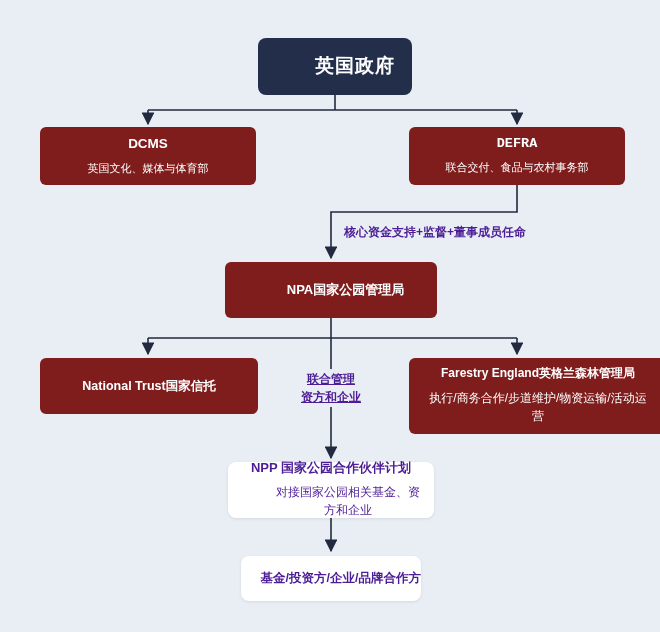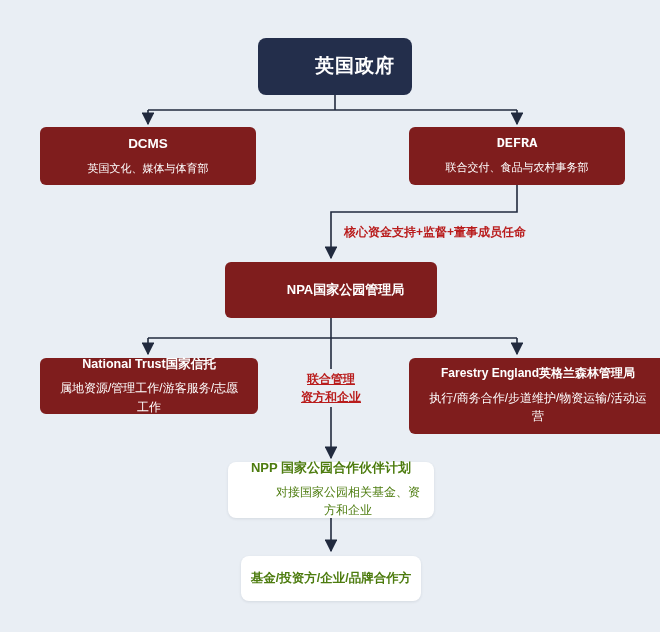--- a/index.html
+++ b/index.html
@@ -13,31 +13,31 @@
   svg.connectors path { fill:none; stroke:#212a3e; stroke-width:1.6px; }
 
   .node {
     position:absolute; box-sizing:border-box;
     display:flex; flex-direction:column; align-items:center; justify-content:center;
     text-align:center;
   }
   .node.navy { background:#232e4b; color:#ffffff; border-radius:8px; }
   .node.blue { background:#7f1d1d; color:#ffffff; border-radius:6px; }
   .node.white {
-    background:#ffffff; color:#4d7c0f; border-radius:8px;
+    background:#ffffff; color:#4c1d95; border-radius:8px;
     box-shadow:0 1px 3px rgba(33,42,62,0.10);
   }
   .node .title { font-weight:bold; font-size:13.5px; line-height:1.3; white-space:nowrap; }
   .node .title.big { font-size:19px; letter-spacing:1px;margin-left:40px; }
   .node .title.fit { font-size:12px; }
   .node .sub { font-size:11px; margin-top:7px; line-height:1.55; padding:0 10px; }
   .node.white .sub { font-size:12px; margin-top:6px;padding-left:44px; }
 
   .edge-label {
-    position:absolute; font-size:12px; font-weight:bold; color:#b91c1c;
+    position:absolute; font-size:12px; font-weight:bold; color:#4c1d95;
     line-height:1.5; white-space:nowrap;
   }
   .edge-label.center {
     transform:translateX(-50%); text-align:center;
     background:#e9eef4; padding:1px 5px;
   }
 </style>
 </head>
 <body>
 
@@ -82,30 +82,29 @@
     <div class="title">DEFRA</div>
     <div class="sub">联合交付、食品与农村事务部</div>
   </div>
 
   <div class="node blue" style="left:225px; top:262px; width:212px; height:56px;">
     <div class="title" style="font-size:13px;margin-left:29px;">NPA国家公园管理局</div>
   </div>
 
   <div class="node blue" style="left:40px; top:358px; width:218px; height:56px; padding:8px 6px;">
     <div class="title" style="font-size:12.5px;">National Trust国家信托</div>
-    <div class="sub" style="font-size:12px;">属地资源/管理工作/游客服务/志愿工作</div>
   </div>
 
   <div class="node blue" style="left:409px; top:358px; width:258px; height:76px; padding:8px 6px;">
     <div class="title fit">Farestry England英格兰森林管理局</div>
     <div class="sub" style="font-size:12px;">执行/商务合作/步道维护/物资运输/活动运营</div>
   </div>
 
   <div class="node white" style="left:228px; top:462px; width:206px; height:56px;">
     <div class="title" style="font-size:13px;">NPP 国家公园合作伙伴计划</div>
     <div class="sub">对接国家公园相关基金、资方和企业</div>
   </div>
 
-  <div class="node white" style="left:241px; top:556px; width:180px; height:45px;">
+  <div class="node white" style="left:241px; top:556px; width:180px; height:45px;align-items:flex-end;">
     <div class="title" style="font-size:12.5px;">基金/投资方/企业/品牌合作方</div>
   </div>
 
 </div>
 
 </body></html>

